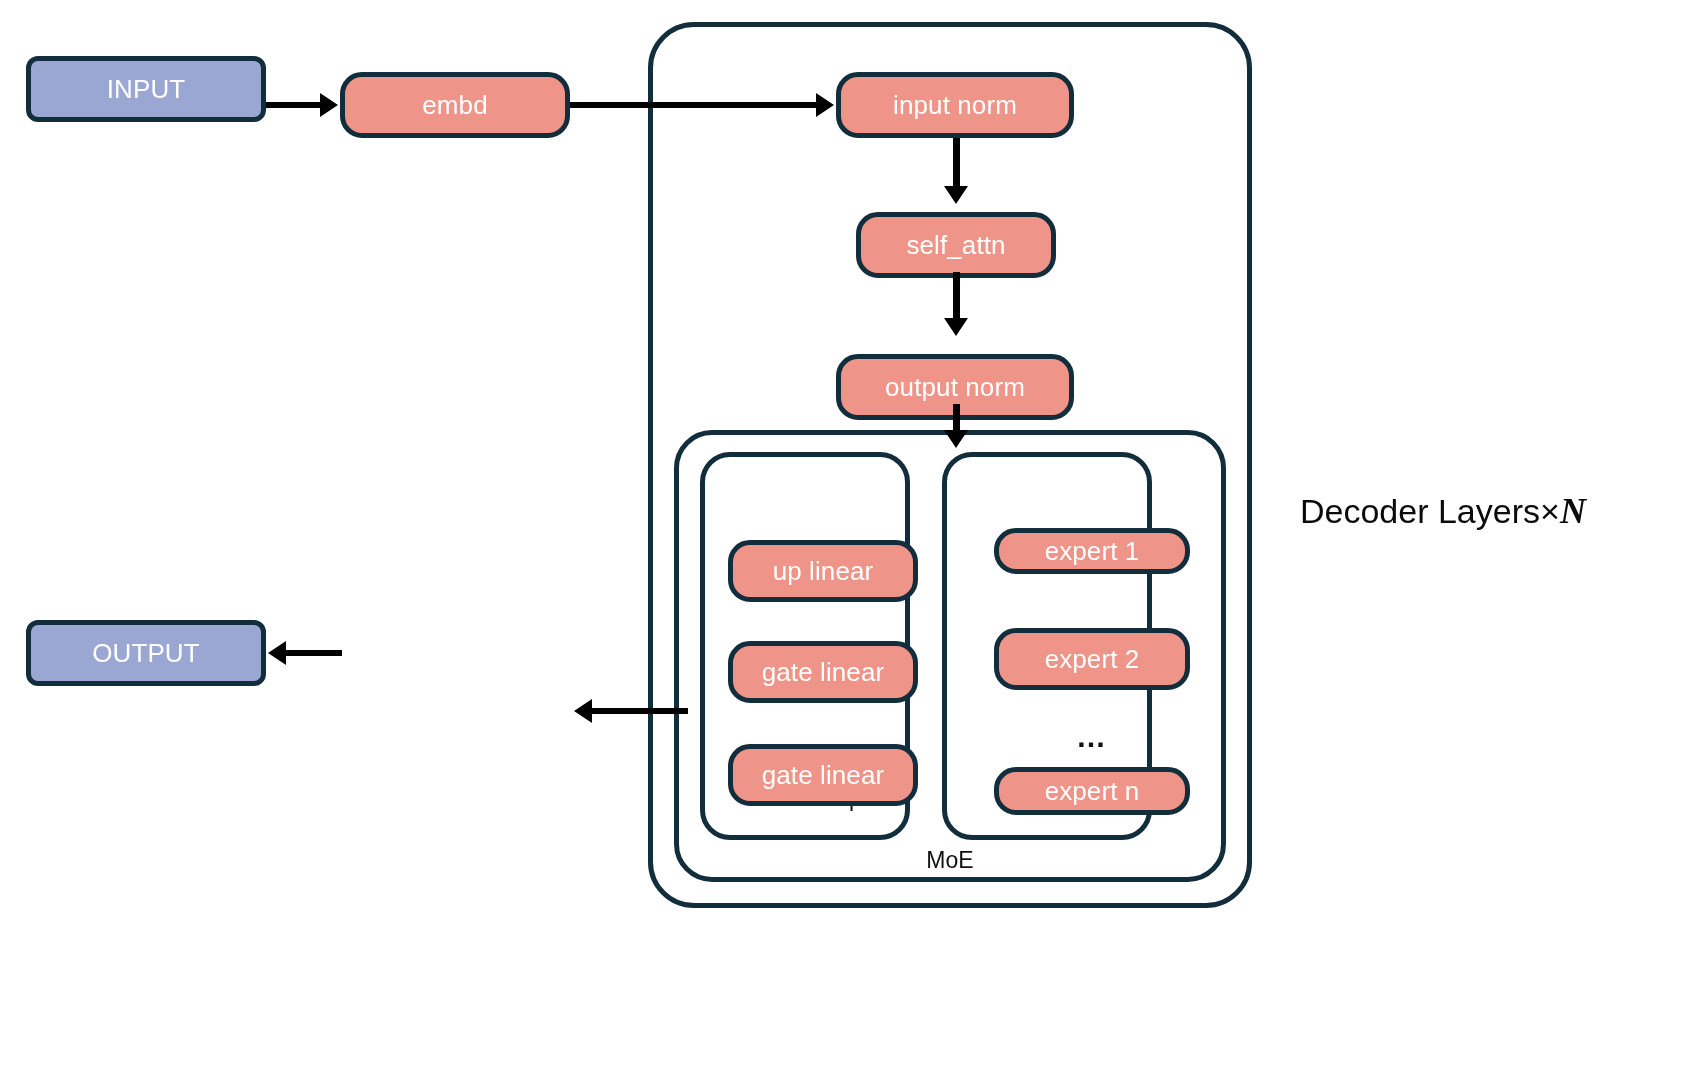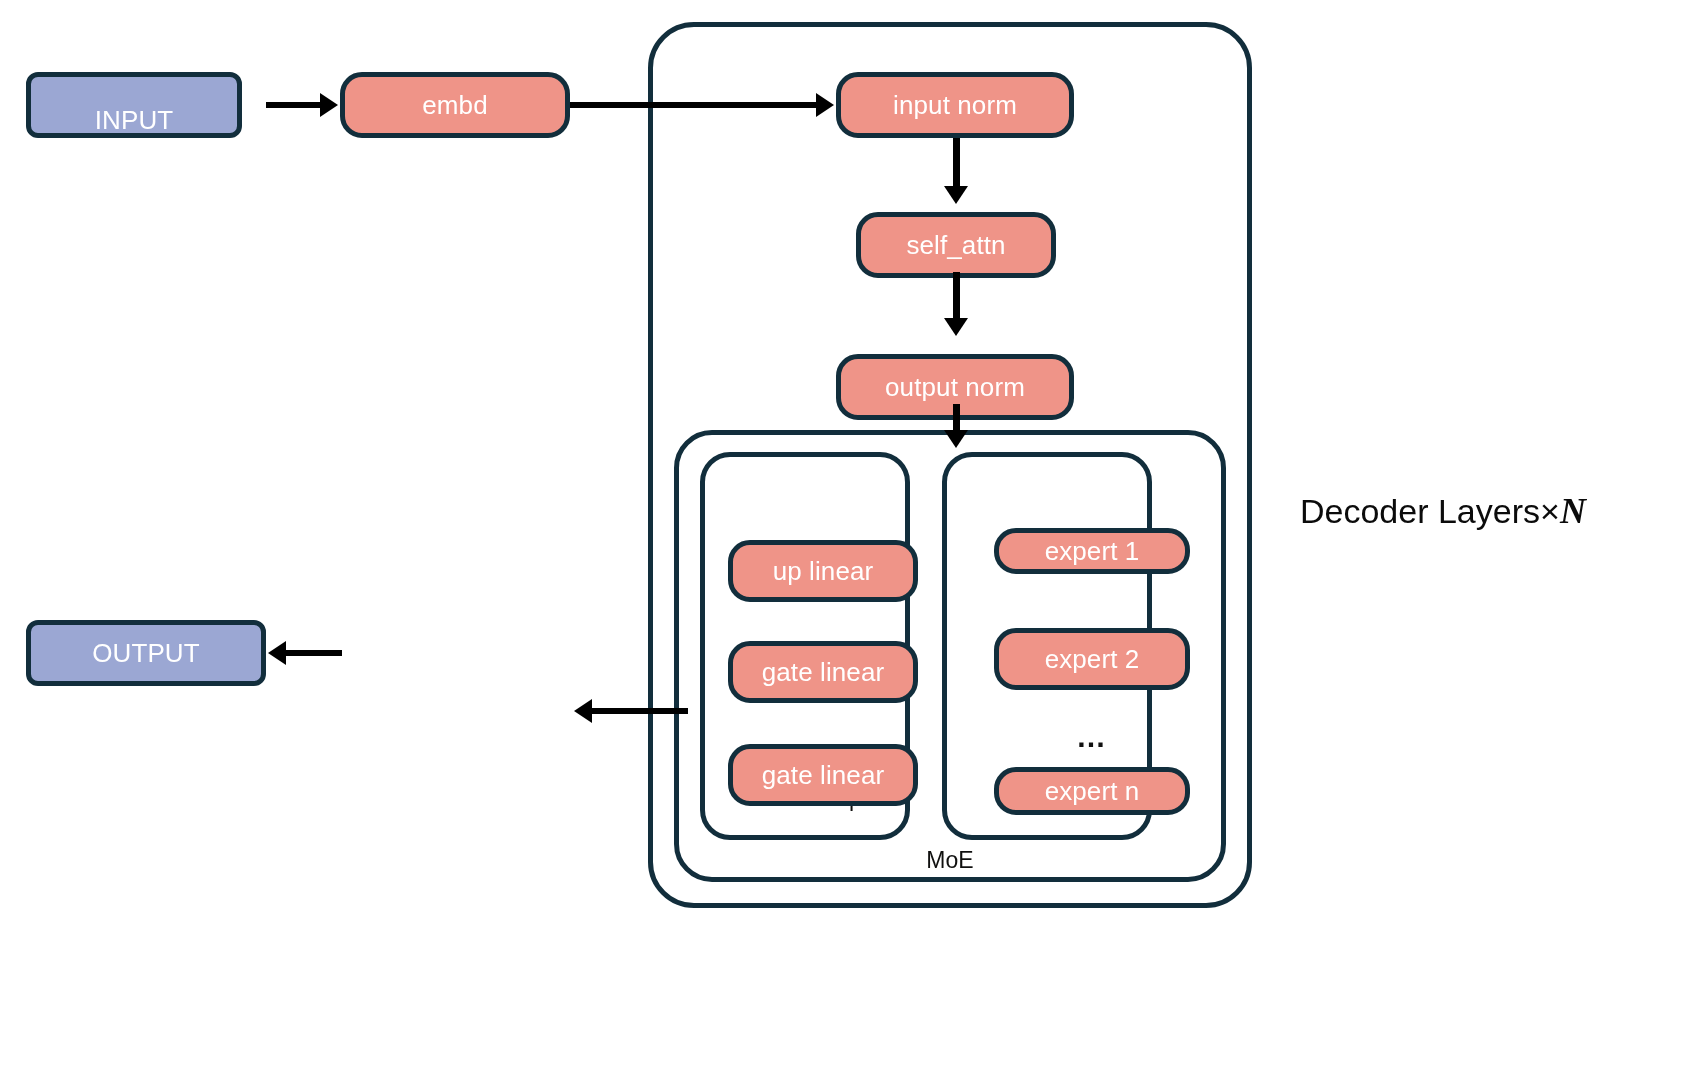--- a/index.html
+++ b/index.html
@@ -125,21 +125,21 @@
   <div class="group-label" style="left:674px; top:849px; width:552px;">MoE</div>
 
   <div class="group expgroup" style="left:700px; top:452px; width:210px; height:388px;"></div>
 
   <div class="group-label" style="left:700px; top:787px; width:210px;">shared exp</div>
 
   <div class="group expgroup" style="left:942px; top:452px; width:210px; height:388px;"></div>
 
   <div class="group-label" style="left:942px; top:787px; width:210px;">exps</div>
 
-  <div class="node blue" style="left:26px; top:72px; width:216px; height:66px;align-items:flex-end;">
+  <div class="node blue" style="left:26px; top:56px; width:240px; height:66px;">
     <span>INPUT</span>
   </div>
 
   <div class="node blue" style="left:26px; top:620px; width:240px; height:66px;">
     <span>OUTPUT</span>
   </div>
 
   <div class="node salmon" style="left:340px; top:72px; width:230px; height:66px;">
     <span>embd</span>
   </div>

